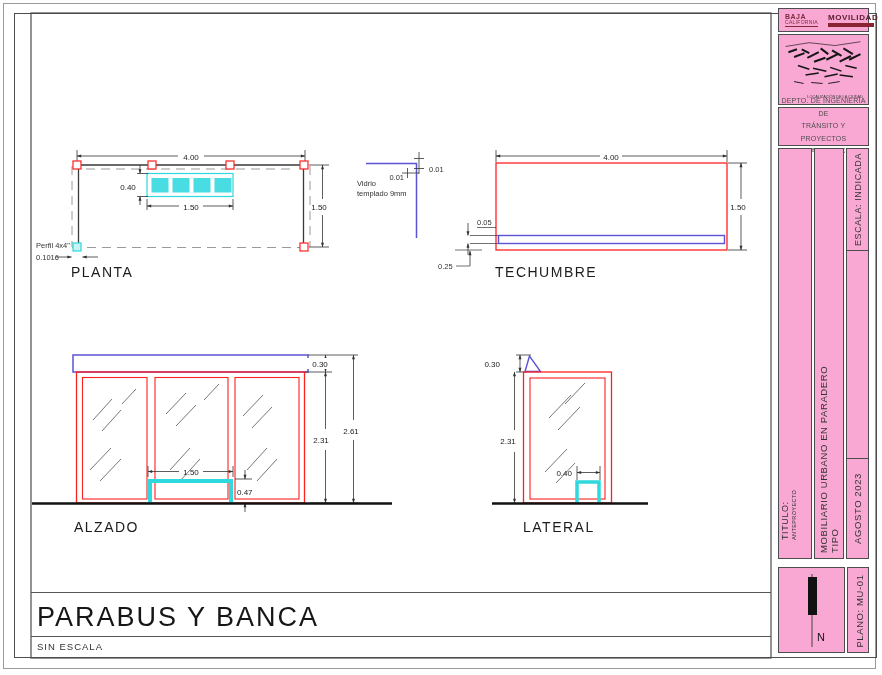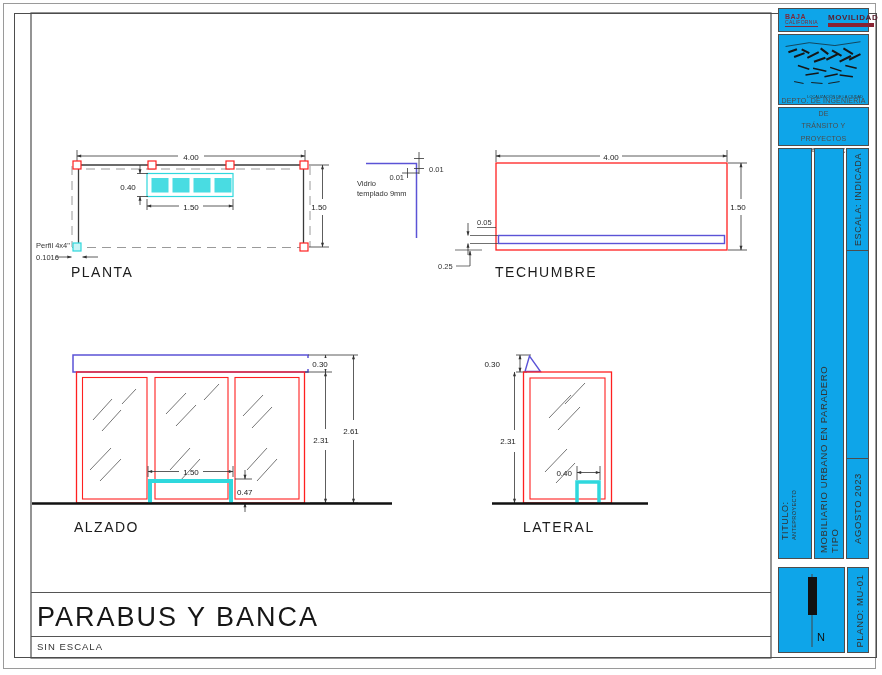--- a/index.html
+++ b/index.html
@@ -2,21 +2,21 @@
 <html><head>
 <meta charset="utf-8">
 <style>
   html,body{margin:0;padding:0;background:#fff;}
   .sheet{position:relative;width:882px;height:675px;background:#fff;
          font-family:"Liberation Sans",sans-serif;overflow:hidden;}
   .border-outer{position:absolute;left:3px;top:3px;width:873px;height:666px;
          border:1px solid #9a9a9a;box-sizing:border-box;}
   .border-inner{position:absolute;left:14px;top:13px;width:863px;height:645px;
          border:1px solid #4d4d4d;box-sizing:border-box;}
-  .box{position:absolute;border:1px solid #4d4d4d;background:#0ea5e9;box-sizing:border-box;}
+  .box{position:absolute;border:1px solid #4d4d4d;background:#f9a8d4;box-sizing:border-box;}
   .drawing-svg{position:absolute;left:0;top:0;}
   
   .tb-logo{display:flex;align-items:center;gap:3px;padding:2px 3px;}
   .brand{display:flex;flex-direction:column;color:#7e2a3a;line-height:1;}
   .brand-1{font-size:7px;font-weight:bold;letter-spacing:.5px;}
   .brand-2{font-size:5px;letter-spacing:.3px;border-bottom:1px solid #7e2a3a;padding-bottom:1px;}
   .logo-divider{width:1px;height:15px;background:#8b8b8b;margin:0 2px;}
   .agency{display:flex;flex-direction:column;line-height:1;gap:1px;}
   .agency-name{font-size:8px;font-weight:bold;color:#5a2030;letter-spacing:.6px;}
   .agency-bar{height:4px;width:46px;background:#8a2332;}

